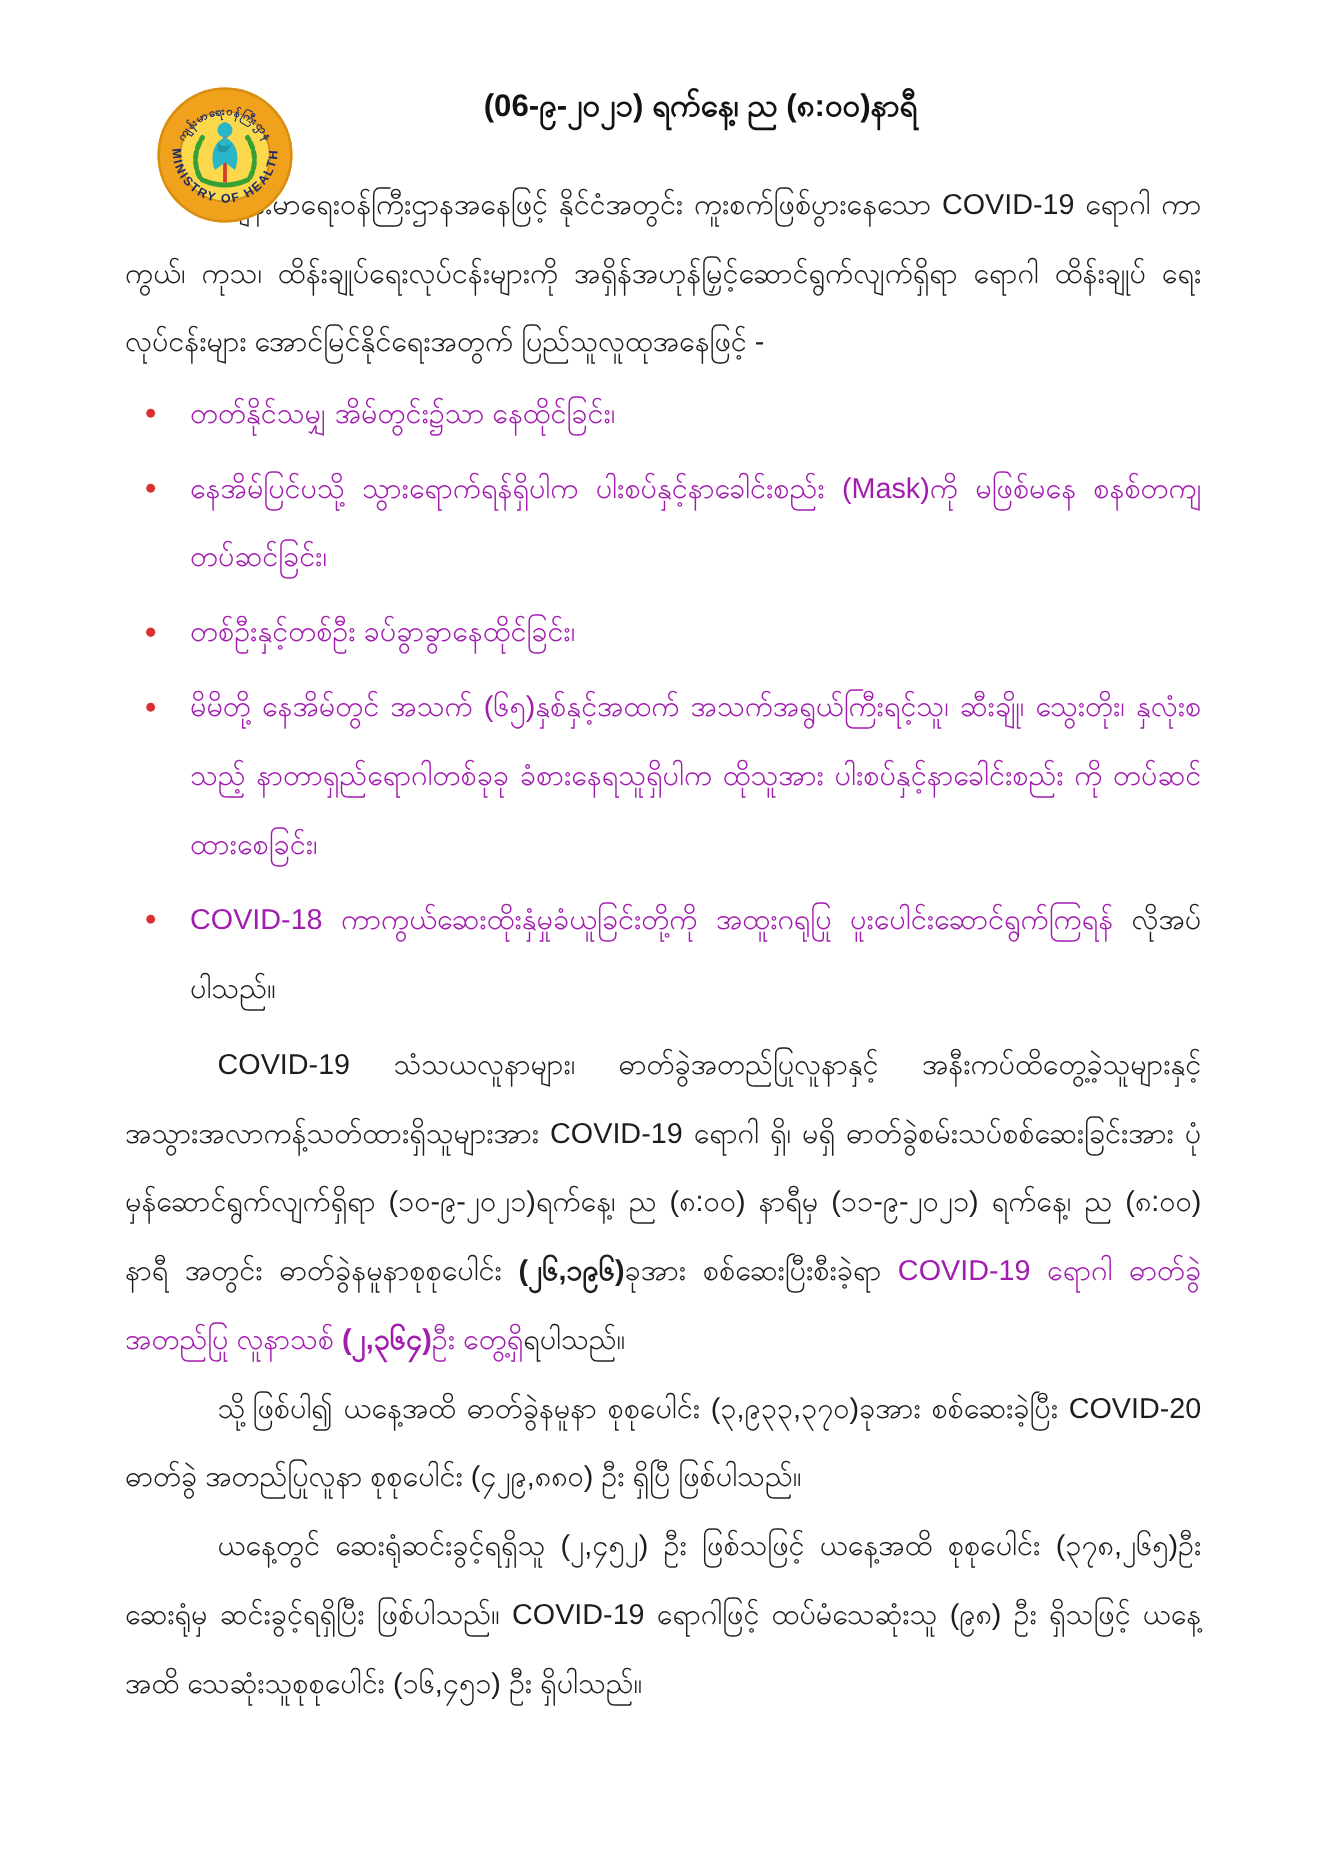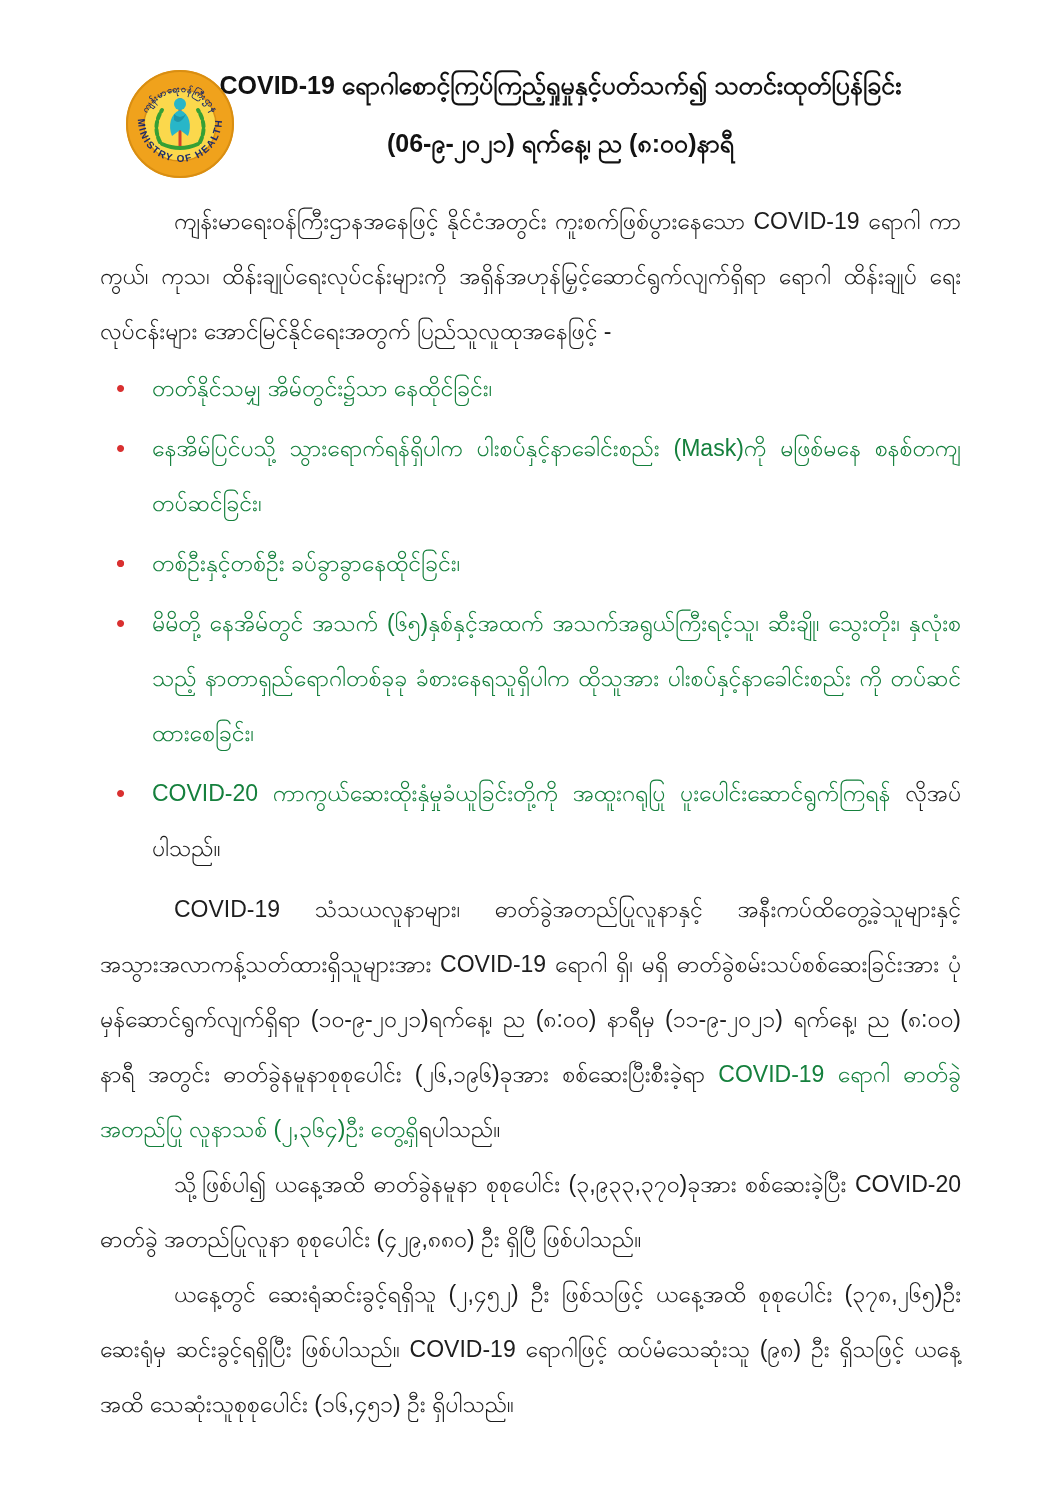--- a/index.html
+++ b/index.html
@@ -26,22 +26,22 @@
     font-size: 25px;
     font-weight: 700;
     color: #121212;
     line-height: 58px;
     white-space: nowrap;
   }
   
   .content { margin: 22px 100px 0 100px; font-size: 23px; line-height: 55px; }
   .para { text-align: justify; }
   .para.indent { text-indent: 74px; }
-  .red  { color: #15803d; }
-  .bold { font-weight: 400; }
+  .red  { color: #a21caf; }
+  .bold { font-weight: 700; }
   
   .bullets { list-style: none; margin: 2px 0 6px 0; }
   .bullets li {
     position: relative;
     padding-left: 52px;
     text-align: justify;
     margin-bottom: 5px;
   }
   .bullets .dot {
     position: absolute;
@@ -78,21 +78,20 @@
         </g>
         <text font-size="9" fill="#1B2A6B" font-weight="bold" letter-spacing="1">
           <textPath href="#arcTop" startOffset="50%" text-anchor="middle">ကျန်းမာရေးဝန်ကြီးဌာန</textPath>
         </text>
         <text font-size="10" fill="#1B2A6B" font-weight="bold" letter-spacing="1.5">
           <textPath href="#arcBottom" startOffset="50%" text-anchor="middle">MINISTRY OF HEALTH</textPath>
         </text>
       </svg>
     </div>
     <div class="titles">
-      <div class="title-line">COVID-19 ရောဂါစောင့်ကြပ်ကြည့်ရှုမှုနှင့်ပတ်သက်၍ သတင်းထုတ်ပြန်ခြင်း</div>
       <div class="title-line">(06-၉-၂၀၂၁) ရက်နေ့၊ ည (၈:၀၀)နာရီ</div>
     </div>
   </header>
 
   <main class="content">
 
     <p class="para indent">
       <span>ကျန်းမာရေးဝန်ကြီးဌာနအနေဖြင့် နိုင်ငံအတွင်း ကူးစက်ဖြစ်ပွားနေသော COVID-19 ရောဂါ ကာကွယ်၊ ကုသ၊ ထိန်းချုပ်ရေးလုပ်ငန်းများကို အရှိန်အဟုန်မြှင့်ဆောင်ရွက်လျက်ရှိရာ ရောဂါ ထိန်းချုပ် ရေးလုပ်ငန်းများ အောင်မြင်နိုင်ရေးအတွက် ပြည်သူလူထုအနေဖြင့် -</span>
     </p>
 
@@ -111,21 +110,21 @@
       <li>
         <span class="dot">•</span>
         <span class="red">တစ်ဦးနှင့်တစ်ဦး ခပ်ခွာခွာနေထိုင်ခြင်း၊</span>
       </li>
       <li>
         <span class="dot">•</span>
         <span class="red">မိမိတို့ နေအိမ်တွင် အသက် (၆၅)နှစ်နှင့်အထက် အသက်အရွယ်ကြီးရင့်သူ၊ ဆီးချို၊ သွေးတိုး၊ နှလုံးစသည့် နာတာရှည်ရောဂါတစ်ခုခု ခံစားနေရသူရှိပါက ထိုသူအား ပါးစပ်နှင့်နာခေါင်းစည်း ကို တပ်ဆင်ထားစေခြင်း၊</span>
       </li>
       <li>
         <span class="dot">•</span>
-        <span class="red">COVID-20 ကာကွယ်ဆေးထိုးနှံမှုခံယူခြင်းတို့ကို အထူးဂရုပြု ပူးပေါင်းဆောင်ရွက်ကြရန် </span><span>လိုအပ် ပါသည်။</span>
+        <span class="red">COVID-18 ကာကွယ်ဆေးထိုးနှံမှုခံယူခြင်းတို့ကို အထူးဂရုပြု ပူးပေါင်းဆောင်ရွက်ကြရန် </span><span>လိုအပ် ပါသည်။</span>
       </li>
     </ul>
 
     <p class="para indent">
       <span>COVID-19 သံသယလူနာများ၊ ဓာတ်ခွဲအတည်ပြုလူနာနှင့် အနီးကပ်ထိတွေ့ခဲ့သူများနှင့် အသွားအလာကန့်သတ်ထားရှိသူများအား COVID-19 ရောဂါ ရှိ၊ မရှိ ဓာတ်ခွဲစမ်းသပ်စစ်ဆေးခြင်းအား ပုံမှန်ဆောင်ရွက်လျက်ရှိရာ (၁၀-၉-၂၀၂၁)ရက်နေ့၊ ည (၈:၀၀) နာရီမှ (၁၁-၉-၂၀၂၁) ရက်နေ့၊ ည (၈:၀၀) နာရီ အတွင်း ဓာတ်ခွဲနမူနာစုစုပေါင်း </span><span class="bold">(၂၆,၁၉၆)</span><span>ခုအား စစ်ဆေးပြီးစီးခဲ့ရာ </span><span class="red">COVID-19 ရောဂါ ဓာတ်ခွဲ အတည်ပြု လူနာသစ် </span><span class="red bold">(၂,၃၆၄)</span><span class="red">ဦး တွေ့ရှိ</span><span>ရပါသည်။</span>
     </p>
 
     <p class="para indent">
       <span>သို့ဖြစ်ပါ၍ ယနေ့အထိ ဓာတ်ခွဲနမူနာ စုစုပေါင်း (၃,၉၃၃,၃၇၀)ခုအား စစ်ဆေးခဲ့ပြီး COVID-20 ဓာတ်ခွဲ အတည်ပြုလူနာ စုစုပေါင်း (၄၂၉,၈၈၀) ဦး ရှိပြီ ဖြစ်ပါသည်။</span>
     </p>

